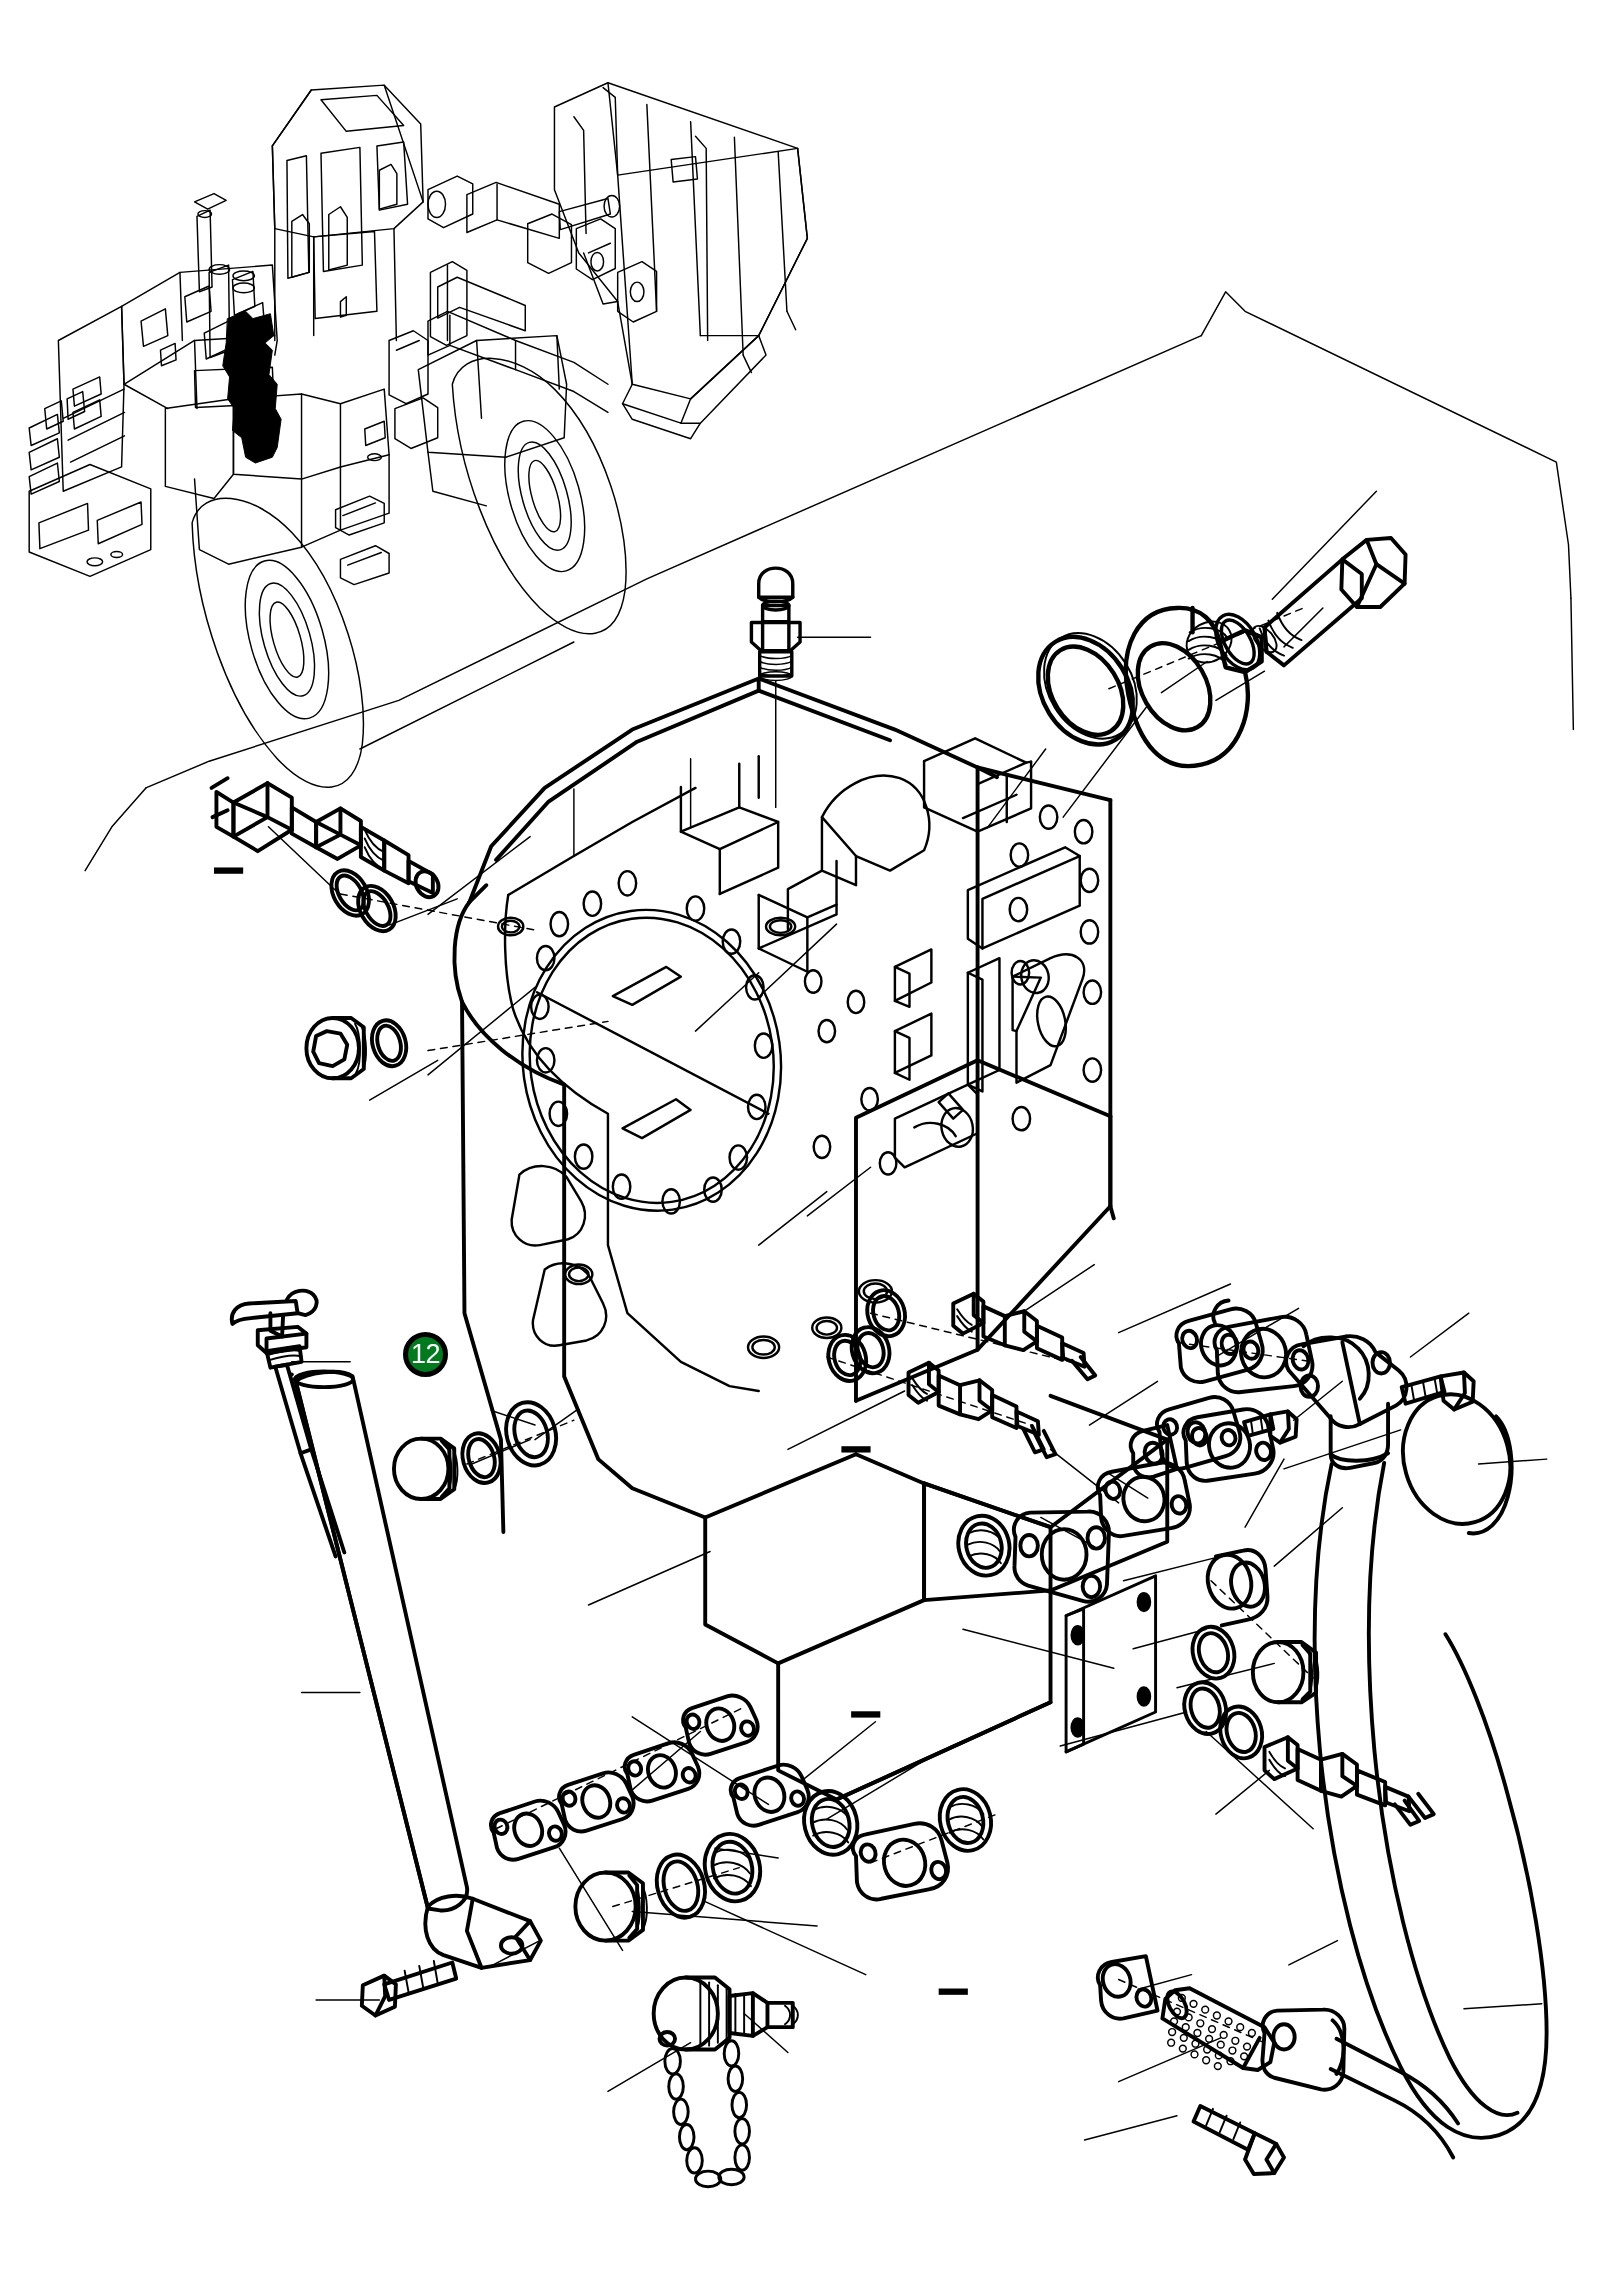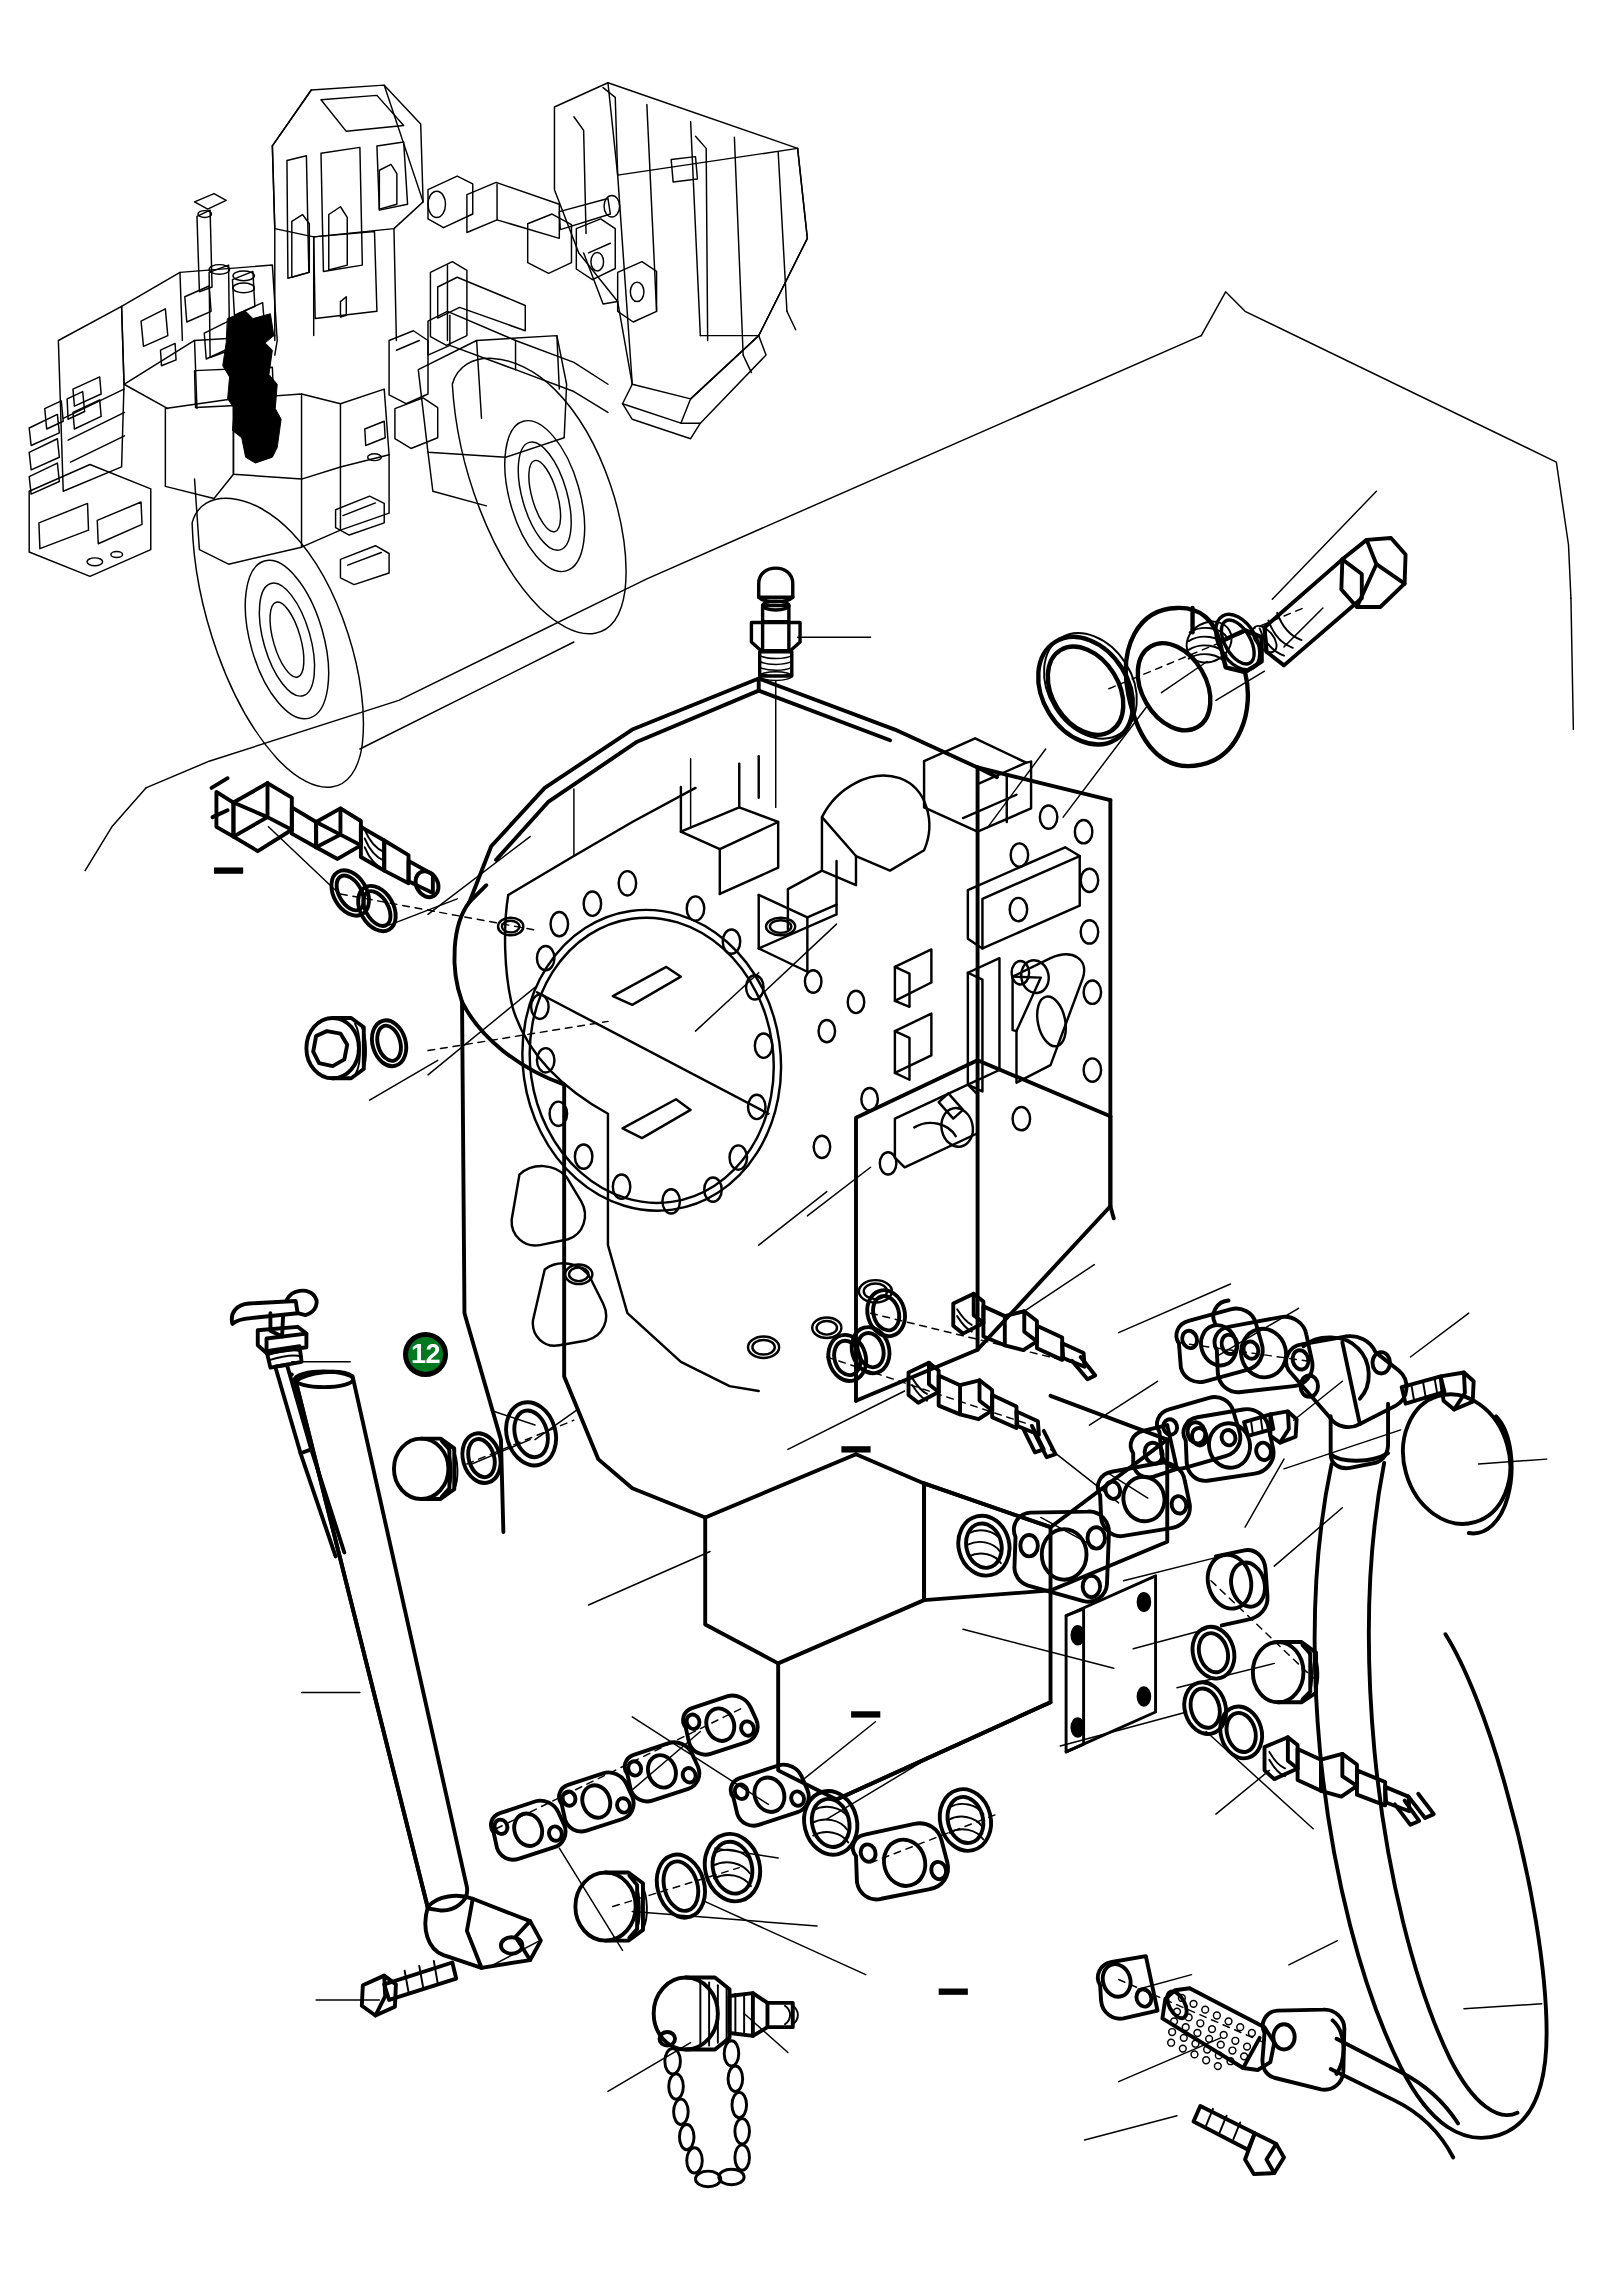--- a/index.html
+++ b/index.html
@@ -14,21 +14,21 @@
   #art{position:absolute;left:0;top:0;width:1622px;height:2284px;}
   .badge-wrap{position:absolute;}
   .badge{
     width:45px;height:45px;border-radius:50%;
     background:#00791f;border:5.4px solid #000000;
     display:flex;align-items:center;justify-content:center;
     box-sizing:border-box;
   }
   .badge span{
     color:#ffffff;font-family:"Liberation Sans",sans-serif;
-    font-size:27px;line-height:1;font-weight:700;
+    font-size:27px;line-height:1;font-weight:400;
     letter-spacing:-0.5px;
   }
 </style>
 </head>
 <body>
 
 <div id="sheet">
 
   <svg id="art" viewBox="0 0 3335 4696" xmlns="http://www.w3.org/2000/svg">
     <rect x="0" y="0" width="3335" height="4696" fill="#ffffff"></rect>

